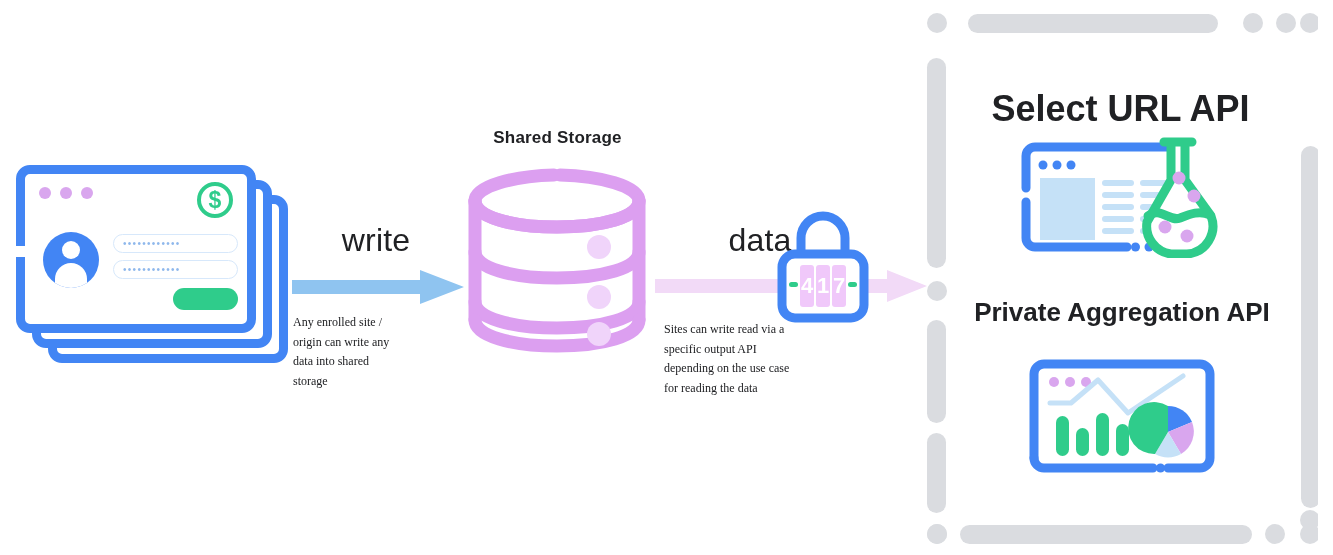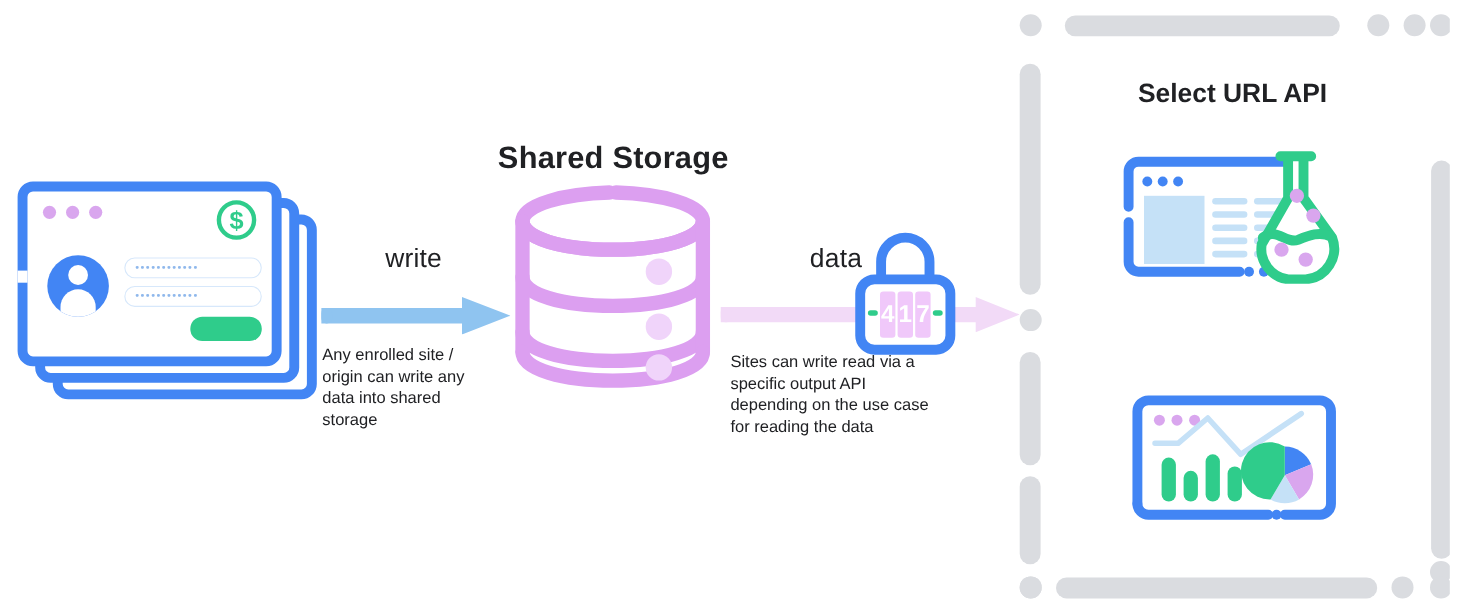--- a/index.html
+++ b/index.html
@@ -61,47 +61,48 @@
   .submit-btn{
     position:absolute;left:148px;top:114px;width:65px;height:22px;
     border-radius:11px;background:#2FCC8B;
   }
   .card-left-notch{
     position:absolute;left:-9px;top:72px;width:9px;height:11px;background:#fff;
   }
 
   
   #write-group{position:absolute;left:292px;top:222px;width:175px;}
-  .arrow-label{font-size:24px;color:#202124;text-align:center;letter-spacing:.2px;}
+  .arrow-label{font-size:32px;color:#202124;text-align:center;letter-spacing:.2px;}
   #write-label{position:absolute;left:0;top:0;width:168px;}
   #write-arrow{position:absolute;left:0;top:48px;width:172px;height:34px;}
 
   .note{
-    position:absolute;font-size:15px;line-height:19.5px;color:#202124;
+    position:absolute;font-size:12px;line-height:19.5px;color:#202124;
     white-space:pre-line;
+    font-family:Liberation Serif, serif;
   }
   #write-note{left:293px;top:313px;width:175px;}
   #read-note{left:664px;top:320px;width:235px;}
 
   
   #db-title{position:absolute;left:440px;top:128px;width:235px;text-align:center;
-    font-size:28px;font-weight:bold;color:#202124;letter-spacing:.2px;}
+    font-size:17px;font-weight:bold;color:#202124;letter-spacing:.2px;}
   #db-shape{position:absolute;left:468px;top:168px;width:178px;height:185px;}
 
   
   #read-group{position:absolute;left:655px;top:222px;}
   #read-label{position:absolute;left:40px;top:0;width:130px;}
   #read-arrow{position:absolute;left:0;top:48px;width:272px;height:32px;}
   #lock-icon{position:absolute;left:122px;top:-16px;width:92px;height:117px;}
 
   
   #right-panel{position:absolute;left:920px;top:8px;width:398px;height:540px;}
 
   .panel-title{position:absolute;text-align:center;font-weight:bold;color:#202124;}
-  #select-url-title{left:958px;top:72px;width:325px;font-size:24px;}
+  #select-url-title{left:958px;top:88px;width:325px;font-size:36px;}
   #private-agg-title{left:942px;top:297px;width:360px;font-size:26px;}
 
   #select-url-icon{position:absolute;left:1014px;top:136px;width:220px;height:122px;}
   #private-agg-icon{position:absolute;left:1028px;top:358px;width:188px;height:120px;}
 </style>
 </head>
 <body>
 
 <div class="stage">
 
@@ -269,20 +270,21 @@
     <g>
       <path d="M150 6 L178 6 M157 6 L157 44 L133 86 A28 28 0 0 0 157 118 L173 118 A28 28 0 0 0 197 80 L171 44 L171 6" fill="#ffffff" stroke="#2FCC8B" stroke-width="9" stroke-linecap="round" stroke-linejoin="round"></path>
       <path d="M134 80 C146 70 155 86 166 82 C176 78 186 74 196 79" fill="none" stroke="#2FCC8B" stroke-width="9" stroke-linecap="round"></path>
       <circle cx="165" cy="42" r="6.5" fill="#D9A6EE"></circle>
       <circle cx="180" cy="60" r="6.5" fill="#D9A6EE"></circle>
       <circle cx="151" cy="91" r="6.5" fill="#D9A6EE"></circle>
       <circle cx="173" cy="100" r="6.5" fill="#D9A6EE"></circle>
     </g>
   </svg>
 
+  <div class="panel-title" id="private-agg-title">Private Aggregation API</div>
 
   <svg id="private-agg-icon" viewBox="0 0 188 120">
     <g fill="none" stroke="#4285F4" stroke-width="9" stroke-linecap="round">
       <path d="M6 100 L6 16 A10 10 0 0 1 16 6 L172 6 A10 10 0 0 1 182 16 L182 100 A10 10 0 0 1 172 110 L140 110"></path>
       <path d="M125 110 L16 110 A10 10 0 0 1 6 100"></path>
     </g>
     <circle cx="132.5" cy="110" r="4.5" fill="#4285F4"></circle>
 
     <g fill="#D9A6EE">
       <circle cx="26" cy="24" r="5"></circle>

